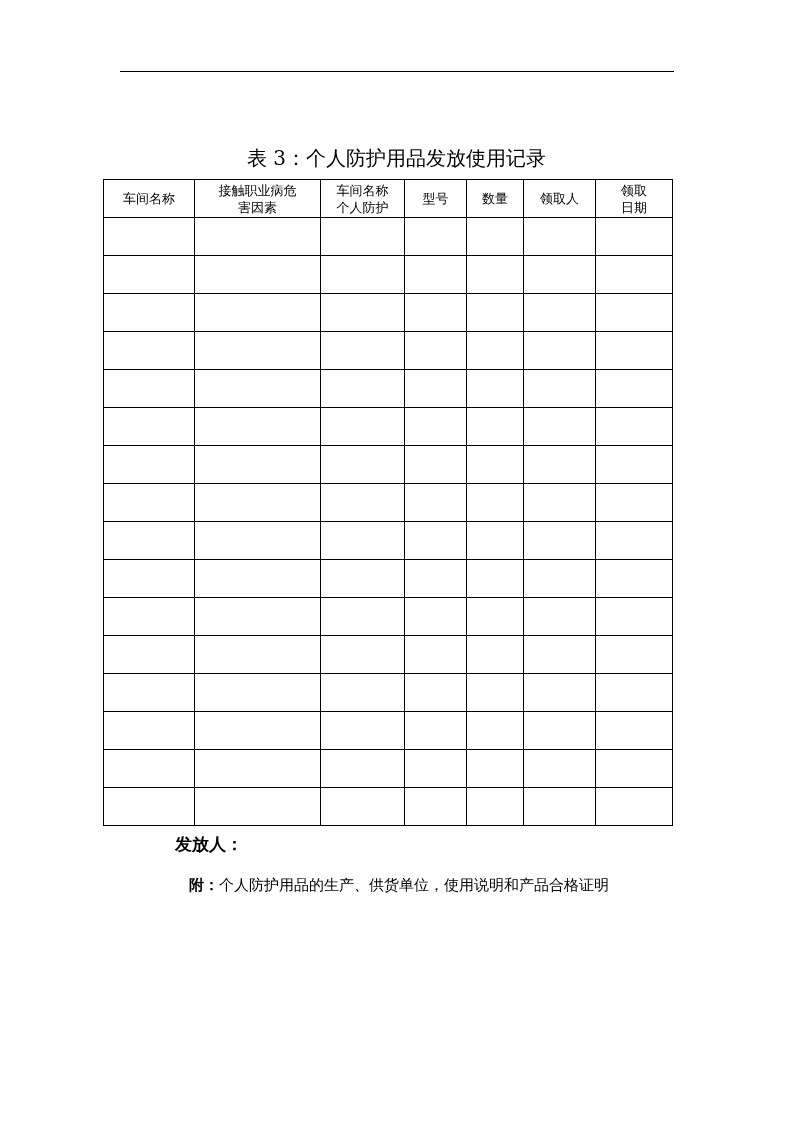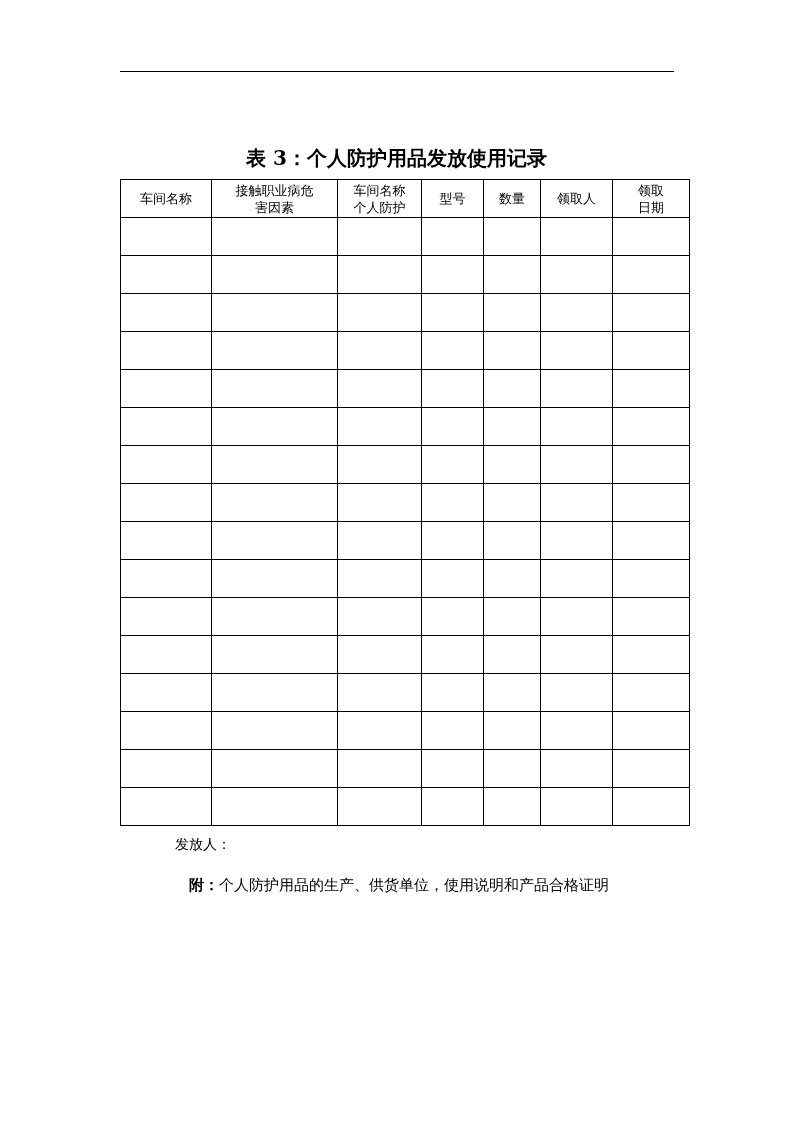--- a/index.html
+++ b/index.html
@@ -1,23 +1,23 @@
 <!DOCTYPE html>
 <html><head>
 <meta charset="utf-8">
 <style>
   html,body{margin:0;padding:0;background:#fff;}
   body{width:793px;height:1122px;position:relative;font-family:"DejaVu Serif",serif;color:#000;overflow:hidden;}
   .topline{position:absolute;left:120px;top:71px;width:554px;height:0;border-top:1px solid #000;}
-  .title{position:absolute;left:0;width:793px;top:145px;text-align:center;font-size:20px;line-height:26px;font-weight:bold;}
-  table{position:absolute;left:120px;top:179px;border-collapse:collapse;table-layout:fixed;}
+  .title{position:absolute;left:0;width:793px;top:145px;text-align:center;font-size:20px;line-height:26px;}
+  table{position:absolute;left:103px;top:179px;border-collapse:collapse;table-layout:fixed;}
   td,th{border:1px solid #000;padding:0;font-weight:normal;font-family:"DejaVu Sans",sans-serif;font-size:13px;line-height:17px;text-align:center;vertical-align:middle;overflow:hidden;}
   th{height:37px;}
   td{height:37px;}
-  .footer1{position:absolute;left:175px;top:833px;font-size:14px;line-height:22px;}
+  .footer1{position:absolute;left:175px;top:833px;font-size:17px;line-height:22px;font-weight:bold;}
   .footer2{position:absolute;left:189px;top:874px;font-size:15px;line-height:22px;}
   .footer2 b{font-weight:bold;}
 </style>
 </head>
 <body>
 
 <div class="topline"></div>
 <div class="title">表 3：个人防护用品发放使用记录</div>
 
 <table>

